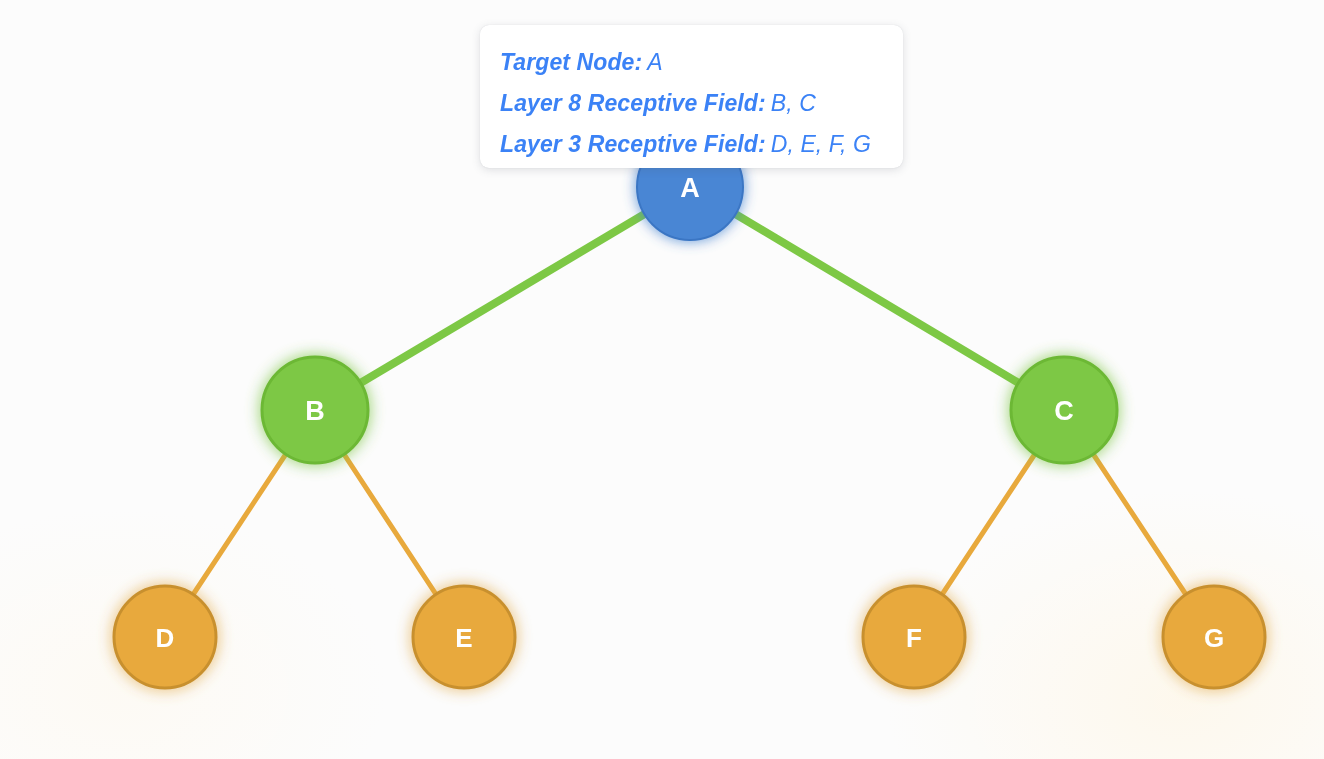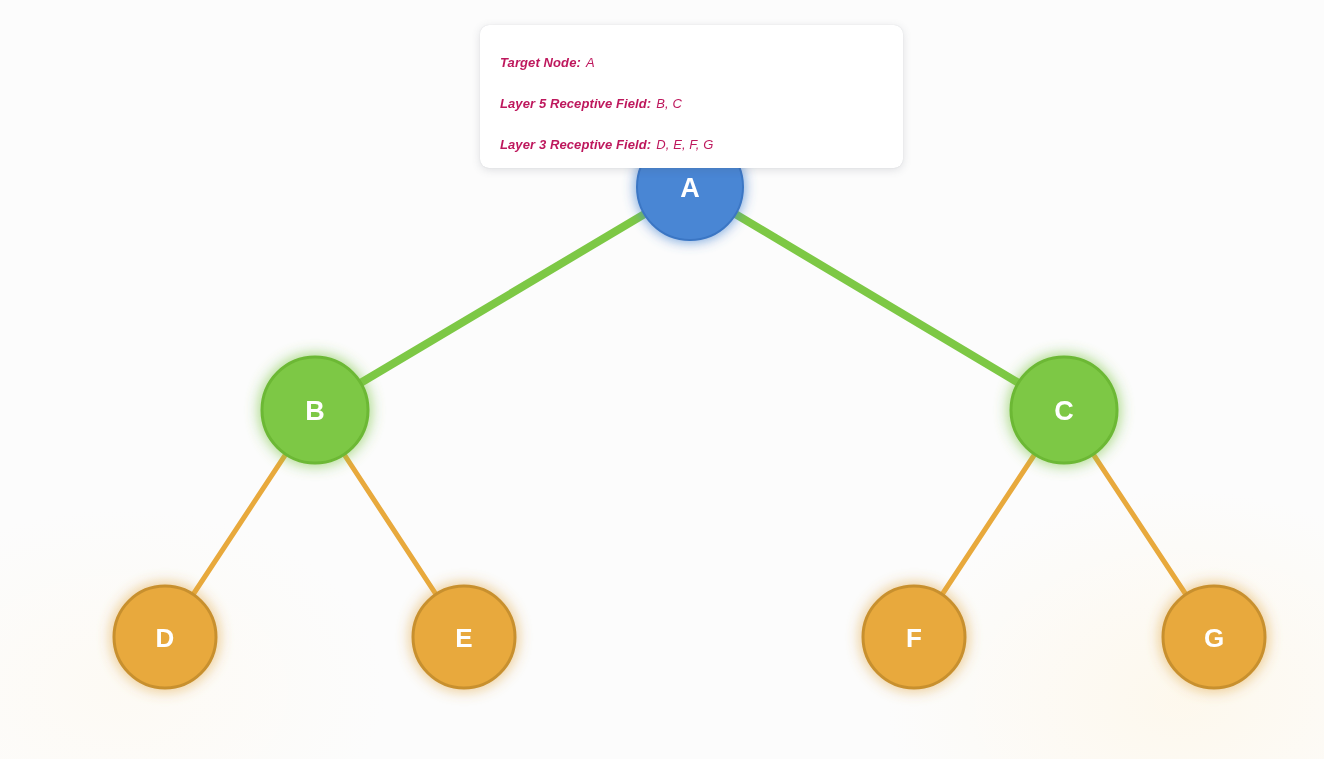--- a/index.html
+++ b/index.html
@@ -49,23 +49,23 @@
     top: 25px;
     width: 423px;
     height: 143px;
     box-sizing: border-box;
     background: #ffffff;
     border-radius: 9px;
     box-shadow: 0 2px 9px rgba(70,80,95,0.17), 0 0 1px rgba(70,80,95,0.18);
     padding: 17px 20px 0 20px;
   }
   .legend-row {
-    font-size: 13px;
+    font-size: 23px;
     line-height: 41px;
-    color: #be185d;
+    color: #3b82f6;
     white-space: nowrap;
     letter-spacing: 0.1px;
   }
   .legend-key {
     font-weight: bold;
     font-style: italic;
   }
   .legend-val {
     font-style: italic;
     font-weight: normal;
@@ -150,20 +150,20 @@
       <circle cx="690" cy="187" r="53" fill="#4a86d4" stroke="#3a76c4" stroke-width="2"></circle>
       <text class="node-label node-label-lg" x="690" y="188">A</text>
     </g>
   </svg>
 
   <div id="legend-card">
     <div class="legend-row">
       <span class="legend-key">Target Node:</span><span class="legend-val">A</span>
     </div>
     <div class="legend-row">
-      <span class="legend-key">Layer 5 Receptive Field:</span><span class="legend-val">B, C</span>
+      <span class="legend-key">Layer 8 Receptive Field:</span><span class="legend-val">B, C</span>
     </div>
     <div class="legend-row">
       <span class="legend-key">Layer 3 Receptive Field:</span><span class="legend-val">D, E, F, G</span>
     </div>
   </div>
 
 </div>
 
 </body></html>

